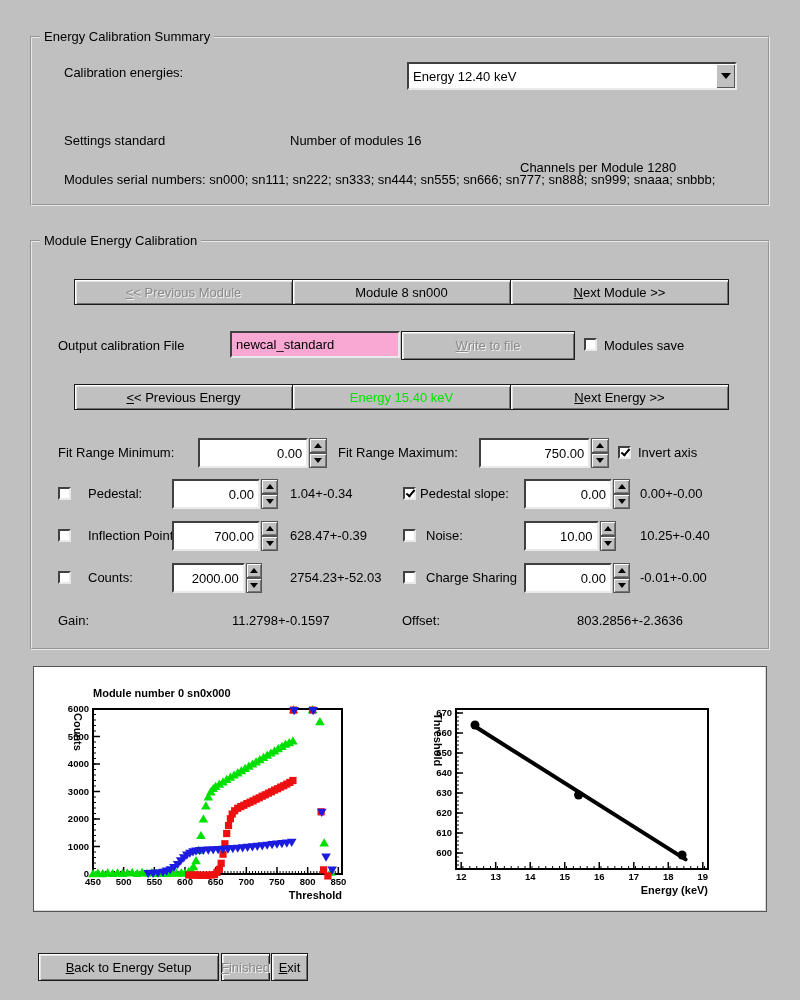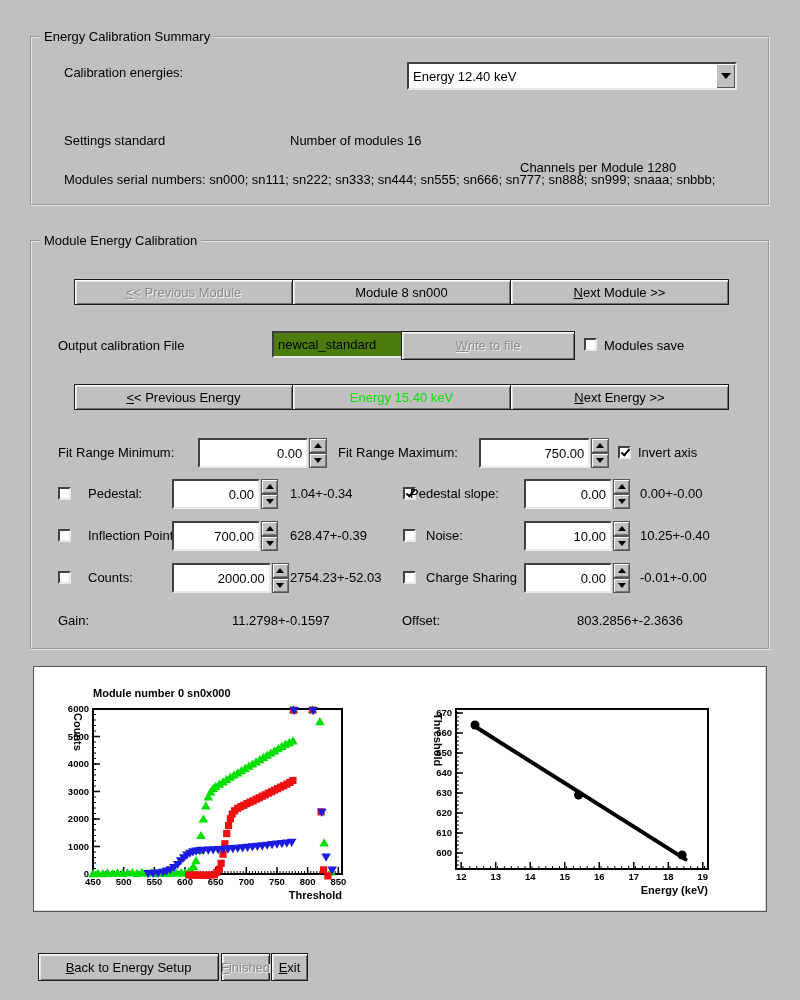--- a/index.html
+++ b/index.html
@@ -27,24 +27,24 @@
     background:#c0c0c0;
     border:1px solid #1a1a1a;
     box-shadow:inset 1px 1px 0 #ffffff,inset 2px 2px 0 #e2e2e2,inset -1px -1px 0 #707070;
     display:flex;align-items:center;justify-content:center;
     white-space:nowrap;cursor:default;user-select:none;
   }
   .btn.disabled{color:#8a8a8a;text-shadow:1px 1px 0 #f2f2f2;}
 
   
   .field{
-    position:absolute;background:#4d7c0f;
+    position:absolute;background:#f9a8d4;
     border:2px solid;border-color:#404040 #e9e9e9 #e9e9e9 #404040;
     box-sizing:border-box;
-    font-family:"Liberation Sans",sans-serif;font-size:13px;margin-left:42px;
+    font-family:"Liberation Sans",sans-serif;font-size:13px;
   }
   input.field{padding:0 4px;outline:none;}
 
   
   .combo{
     position:absolute;background:#fff;
     border:2px solid;border-color:#404040 #e9e9e9 #e9e9e9 #404040;
     box-sizing:border-box;display:flex;align-items:center;
   }
   .combo .combo-text{flex:1;padding-left:4px;white-space:nowrap;}
@@ -164,21 +164,21 @@
           <span class="tri-up-s"></span>
         </button>
         <button class="sbtn">
           <span class="tri-down-s"></span>
         </button>
       </span>
   </div>
   <span class="lbl" style="left:258px;top:244px;">1.04+-0.34</span>
 
   <span class="checkbox" style="left:371px;top:245px;" data-check="true"></span>
-  <span class="lbl" style="left:378px;top:244px;">Pedestal slope:</span>
+  <span class="lbl" style="left:388px;top:244px;">Pedestal slope:</span>
   <div class="spin" style="left:492px;top:237px;width:106px;height:30px;">
     <input class="sfield" value="0.00" style="">
     <span class="arrows">
         <button class="sbtn">
           <span class="tri-up-s"></span>
         </button>
         <button class="sbtn">
           <span class="tri-down-s"></span>
         </button>
       </span>
@@ -195,36 +195,36 @@
         </button>
         <button class="sbtn">
           <span class="tri-down-s"></span>
         </button>
       </span>
   </div>
   <span class="lbl" style="left:258px;top:286px;">628.47+-0.39</span>
 
   <span class="checkbox" style="left:371px;top:287px;" data-check="false"></span>
   <span class="lbl" style="left:394px;top:286px;">Noise:</span>
-  <div class="spin" style="left:492px;top:279px;width:106px;height:30px;">
+  <div class="spin" style="left:492px;top:279px;width:92px;height:30px;">
     <input class="sfield" value="10.00" style="">
     <span class="arrows">
         <button class="sbtn">
           <span class="tri-up-s"></span>
         </button>
         <button class="sbtn">
           <span class="tri-down-s"></span>
         </button>
       </span>
   </div>
   <span class="lbl" style="left:608px;top:286px;">10.25+-0.40</span>
 
   <span class="checkbox" style="left:26px;top:329px;" data-check="false"></span>
   <span class="lbl" style="left:56px;top:328px;">Counts:</span>
-  <div class="spin" style="left:140px;top:321px;width:117px;height:30px;">
+  <div class="spin" style="left:140px;top:321px;width:90px;height:30px;">
     <input class="sfield" value="2000.00" style="">
     <span class="arrows">
         <button class="sbtn">
           <span class="tri-up-s"></span>
         </button>
         <button class="sbtn">
           <span class="tri-down-s"></span>
         </button>
       </span>
   </div>

